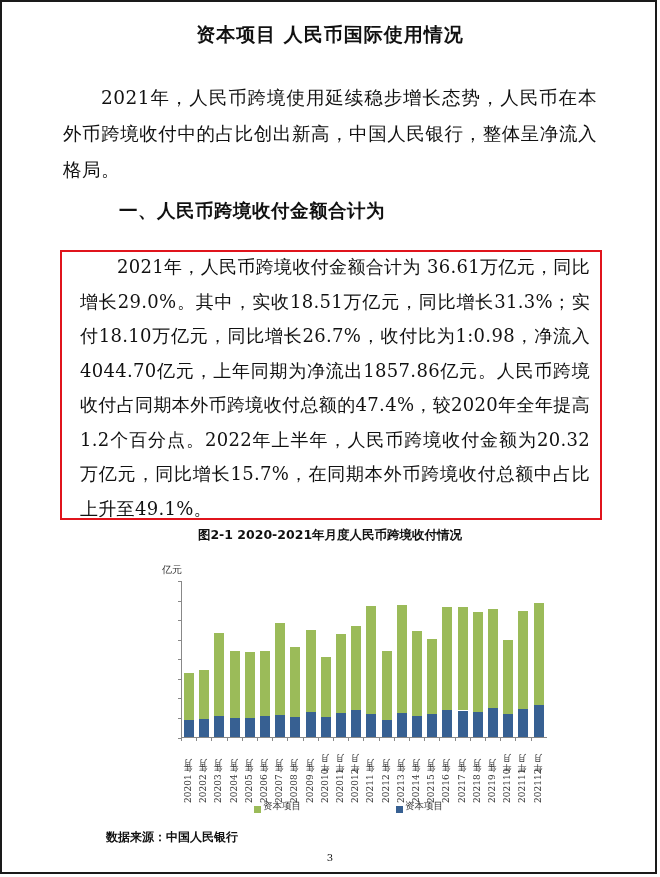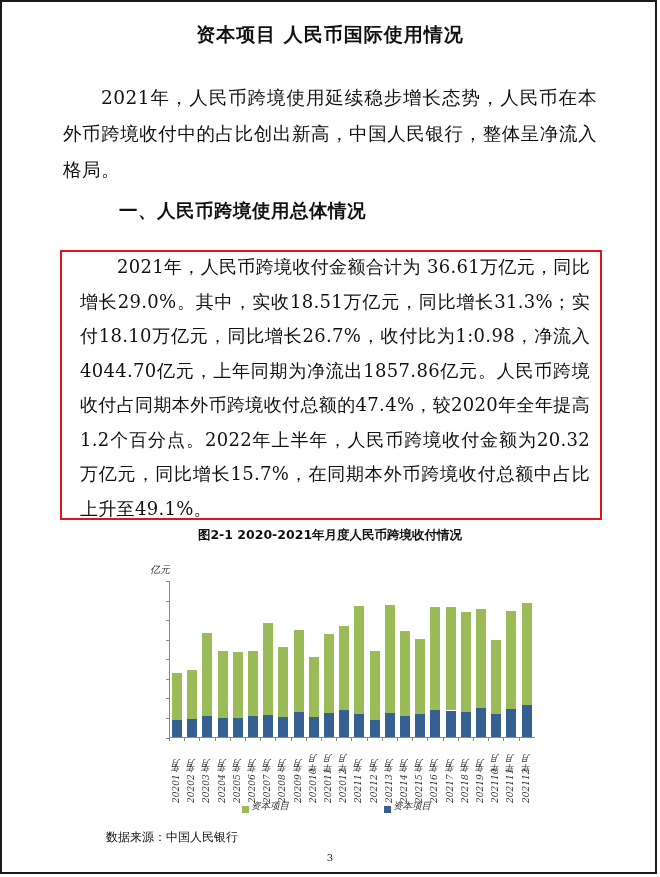--- a/index.html
+++ b/index.html
@@ -15,52 +15,52 @@
   .para { position: absolute; left: 63px; width: 534px; font-size: 18.5px;
           line-height: 36px; text-align: justify; text-indent: 2.05em; margin: 0; letter-spacing: 0.5px; }
   .p1 { top: 80px; }
   .h2 { position: absolute; left: 119px; top: 198px; font-family: "DejaVu Sans", "Liberation Sans", sans-serif;
         font-weight: bold; font-size: 18.5px; letter-spacing: 0.5px; }
   .redbox { position: absolute; left: 60px; top: 250px; width: 542px; height: 270px;
             border: 2px solid #e0141c; box-sizing: border-box; }
   .p2 { top: 250px; left: 80px; width: 510px; font-size: 18px; line-height: 34.5px; letter-spacing: 0.3px; }
   .fig-caption { position: absolute; top: 527px; left: 0; width: 660px; text-align: center;
                  font-family: "DejaVu Sans", "Liberation Sans", sans-serif; font-weight: bold; font-size: 12.5px; }
-  .chart { position: absolute; left: 112px; top: 560px; width: 440px; height: 260px; font-style: italic; }
+  .chart { position: absolute; left: 124px; top: 560px; width: 440px; height: 260px; }
   .y-unit { position: absolute; left: 38px; top: 3px; font-size: 10px;
             font-family: "DejaVu Sans", "Liberation Sans", sans-serif; color: #333; }
   .ytick { position: absolute; right: 0; width: 50px; text-align: right; font-size: 10px;
            font-family: "Liberation Sans", "DejaVu Sans", sans-serif; color: #222; }
   .yticks { position: absolute; left: 0; top: 0; width: 51px; height: 200px; }
   .axis-y { position: absolute; left: 57px; top: 21px; width: 1px; height: 157px; background: #888; }
   .axis-x { position: absolute; left: 57px; top: 177px; width: 366px; height: 1px; background: #888; }
   .ytickmark { position: absolute; left: 54px; width: 4px; height: 1px; background: #888; }
   .bar { position: absolute; width: 10px; }
   .bar .cap { position: absolute; left: 0; width: 10px; background: #9bbb59; }
   .bar .cur { position: absolute; left: 0; width: 10px; background: #376092; }
   .xlabel { position: absolute; top: 183px; width: 14px; height: 60px; font-size: 9px;
             font-family: "DejaVu Serif", "Liberation Serif", serif; color: #333;
             writing-mode: vertical-rl; transform: rotate(180deg); white-space: nowrap; text-align: left; }
   .xtick { position: absolute; top: 177px; width: 1px; height: 4px; background: #888; }
   .legend { position: absolute; top: 240px; font-size: 9.5px; color: #333; display: flex; align-items: flex-end; }
   .legend .sw { display: inline-block; width: 7px; height: 7px; margin-right: 2px; }
   .source { position: absolute; left: 106px; top: 829px; font-family: "DejaVu Sans", "Liberation Sans", sans-serif;
-            font-weight: normal; font-size: 12px; }
+            font-weight: bold; font-size: 12px; }
   .pagenum { position: absolute; left: 0; width: 660px; top: 852px; text-align: center; font-size: 10px; }
 </style>
 </head>
 <body>
 
 <div class="page"></div>
 
 <div class="title">资本项目  人民币国际使用情况</div>
 
 <p class="para p1">2021年，人民币跨境使用延续稳步增长态势，人民币在本外币跨境收付中的占比创出新高，中国人民银行，整体呈净流入格局。</p>
 
-<div class="h2">一、人民币跨境使用总体情况</div>
+<div class="h2">一、人民币跨境收付金额合计为</div>
 
 <div class="redbox"></div>
 <p class="para p2">2021年，人民币跨境收付金额合计为 36.61万亿元，同比增长29.0%。其中，实收18.51万亿元，同比增长31.3%；实付18.10万亿元，同比增长26.7%，收付比为1:0.98，净流入4044.70亿元，上年同期为净流出1857.86亿元。人民币跨境收付占同期本外币跨境收付总额的47.4%，较2020年全年提高1.2个百分点。2022年上半年，人民币跨境收付金额为20.32万亿元，同比增长15.7%，在同期本外币跨境收付总额中占比上升至49.1%。</p>
 
 <div class="fig-caption">图2-1 2020-2021年月度人民币跨境收付情况</div>
 
 <div class="chart" id="chart">
   <div class="y-unit">亿元</div>
   <div class="axis-y"></div>
   <div class="axis-x"></div>

